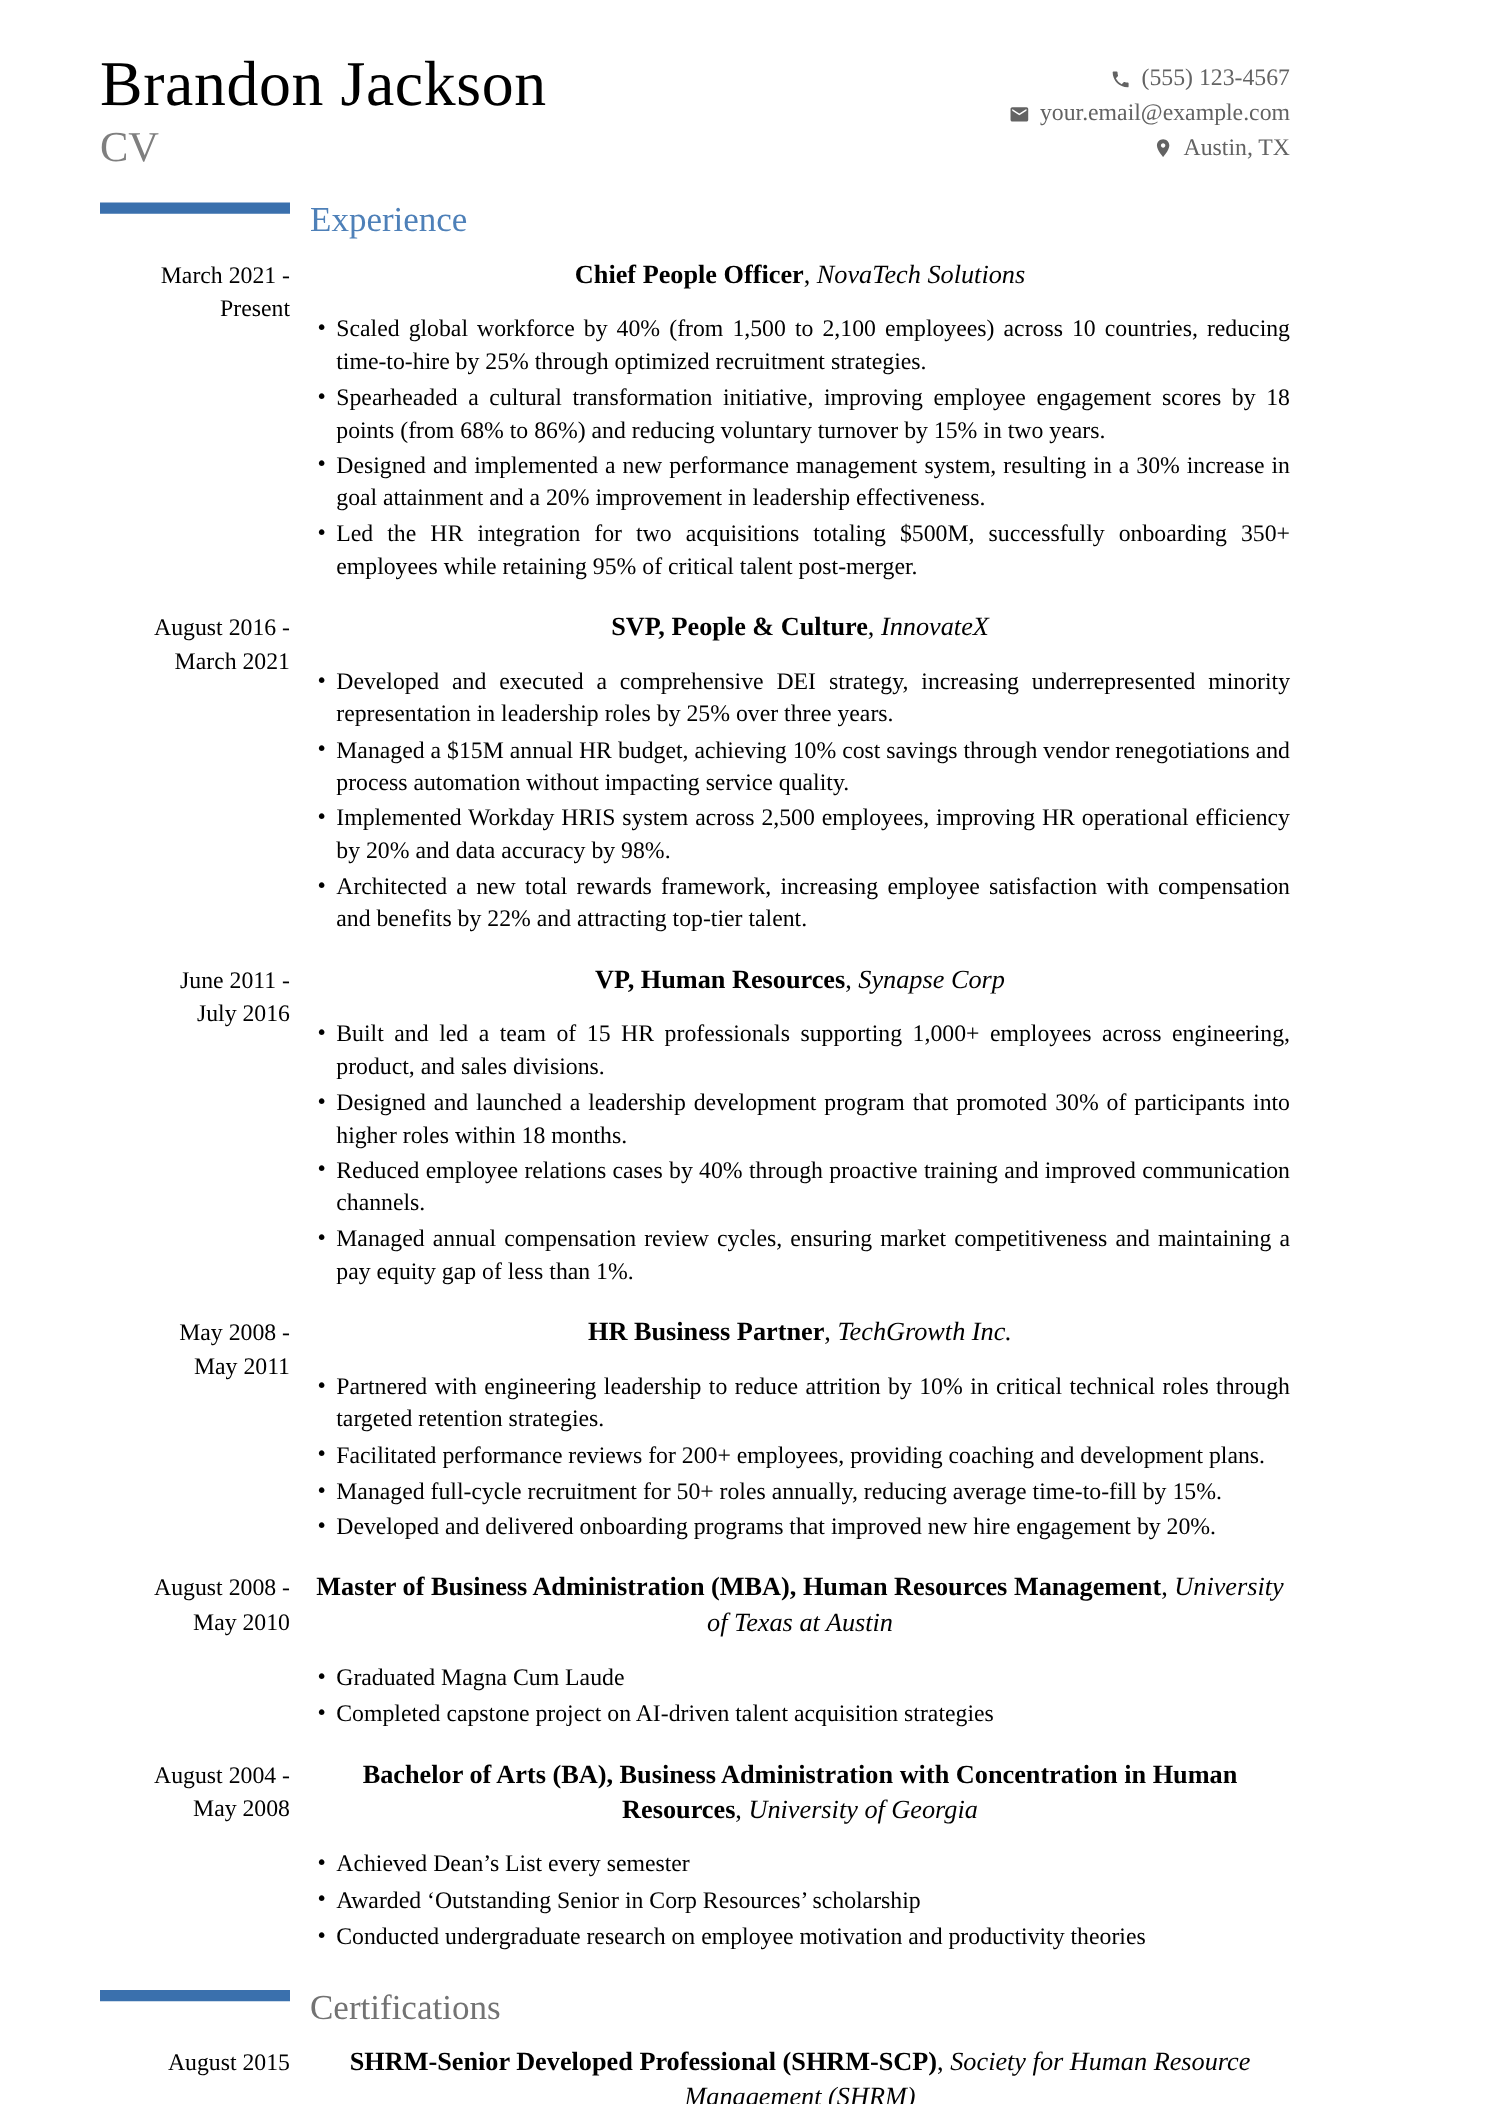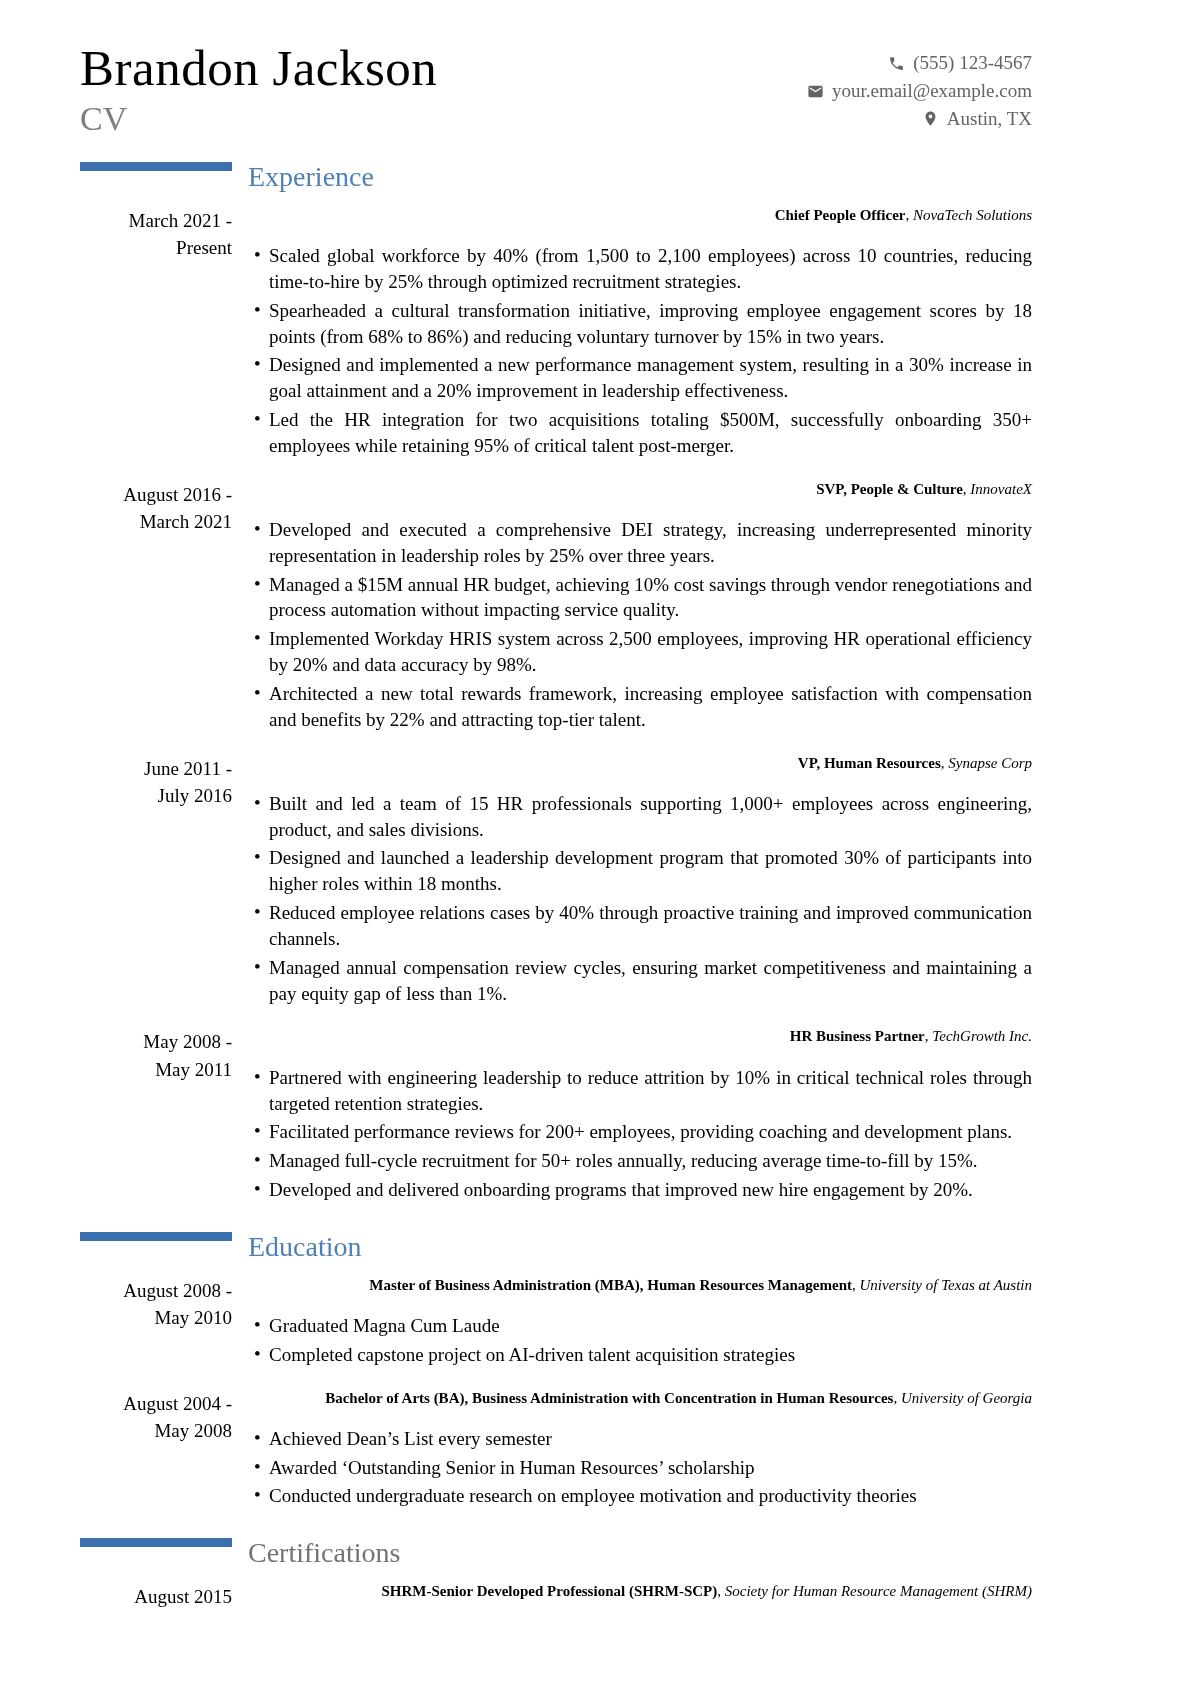--- a/index.html
+++ b/index.html
@@ -21,21 +21,21 @@
                  font-size:19px; color:#636363; line-height:1.2; }
   .contact-row svg { flex:0 0 auto; }
 
   
   .sec-head { display:flex; align-items:flex-start; gap:16px; margin:26px 0 12px 0; }
   .sec-head .rule { width:152px; height:9px; flex:0 0 auto; }
   .sec-title { font-size:28px; font-weight:normal; line-height:1.1; }
 
   .entry { display:grid; grid-template-columns:152px 1fr; column-gap:16px; margin-bottom:17px; }
   .dates { text-align:right; font-size:19px; line-height:1.45; padding-top:2px; }
-  .entry-title { font-size:15px; line-height:1.35; text-align:right; margin-bottom:3px; }
+  .entry-title { font-size:21px; line-height:1.35; text-align:center; margin-bottom:3px; }
   .entry-title .role { font-weight:bold; }
   .entry-title .org { font-style:italic; }
   .entry-title .sep { white-space:pre; }
 
   ul.bullets { list-style:none; margin-top:18px; }
   ul.bullets li {
     position:relative; padding-left:21px; font-size:19px; line-height:1.36;
     text-align:justify; margin-bottom:3px;
   }
   ul.bullets li::before { content:"\2022"; position:absolute; left:6px; top:-1px; }
@@ -133,24 +133,20 @@
             <ul class="bullets">
               <li>Partnered with engineering leadership to reduce attrition by 10% in critical technical roles through targeted retention strategies.</li>
               <li>Facilitated performance reviews for 200+ employees, providing coaching and development plans.</li>
               <li>Managed full-cycle recruitment for 50+ roles annually, reducing average time-to-fill by 15%.</li>
               <li>Developed and delivered onboarding programs that improved new hire engagement by 20%.</li>
             </ul>
           </div>
         </div>
       </section>
       <section class="section">
-        <div class="sec-head">
-          <span class="rule" style="background: rgb(58, 112, 173);"></span>
-          <h2 class="sec-title" style="color: rgb(78, 128, 184);">Education</h2>
-        </div>
         <div class="entry">
           <div class="dates">
             <div>August 2008 -</div>
             <div>May 2010</div>
           </div>
           <div class="content">
             <div class="entry-title"><span class="role">Master of Business Administration (MBA), Human Resources Management</span><span class="sep">, </span><span class="org">University of Texas at Austin</span></div>
             <ul class="bullets">
               <li>Graduated Magna Cum Laude</li>
               <li>Completed capstone project on AI-driven talent acquisition strategies</li>
@@ -159,21 +155,21 @@
         </div>
         <div class="entry">
           <div class="dates">
             <div>August 2004 -</div>
             <div>May 2008</div>
           </div>
           <div class="content">
             <div class="entry-title"><span class="role">Bachelor of Arts (BA), Business Administration with Concentration in Human Resources</span><span class="sep">, </span><span class="org">University of Georgia</span></div>
             <ul class="bullets">
               <li>Achieved Dean’s List every semester</li>
-              <li>Awarded ‘Outstanding Senior in Human Resources’ scholarship</li>
+              <li>Awarded ‘Outstanding Senior in Corp Resources’ scholarship</li>
               <li>Conducted undergraduate research on employee motivation and productivity theories</li>
             </ul>
           </div>
         </div>
       </section>
       <section class="section">
         <div class="sec-head">
           <span class="rule" style="background: rgb(58, 112, 173);"></span>
           <h2 class="sec-title" style="color: #737373;">Certifications</h2>
         </div>

